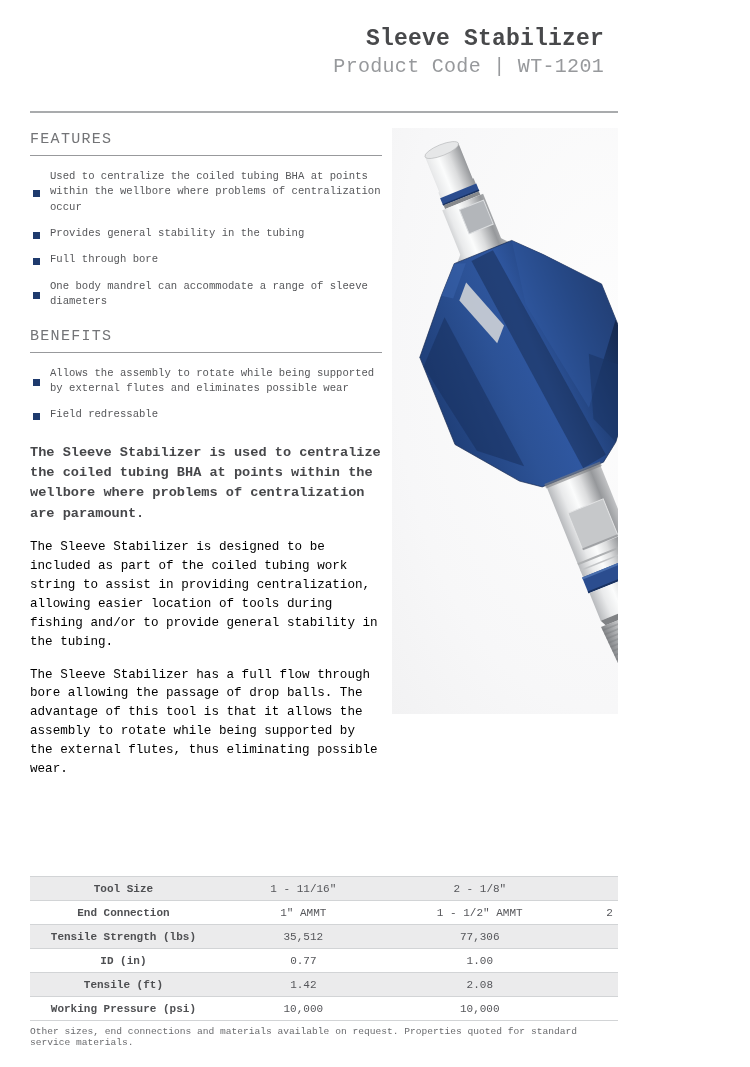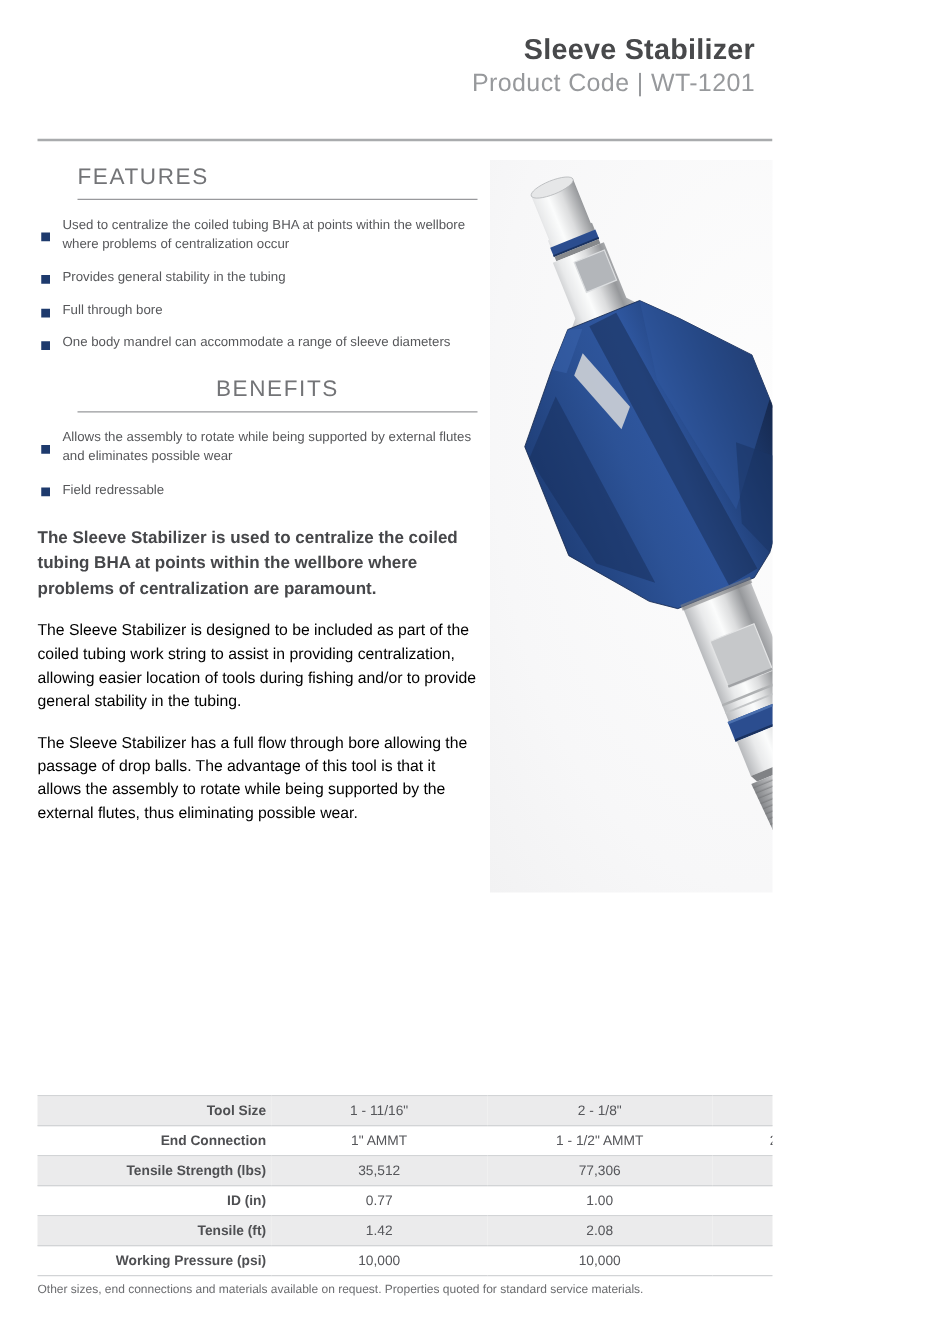--- a/index.html
+++ b/index.html
@@ -1,50 +1,50 @@
 <!DOCTYPE html>
 <html><head>
 <meta charset="utf-8">
 <style>
   html,body { margin:0; padding:0; background:#ffffff; }
   .page {
     position:relative; width:618px; height:1067px; background:#ffffff;
-    font-family:Liberation Sans, sans-serif; overflow:hidden;
+    font-family:Liberation Mono, monospace; overflow:hidden;
   }
   
   .header { position:absolute; top:26px; right:14px; text-align:right; }
   .title { font-size:23px; font-weight:bold; color:#48494b; letter-spacing:0.2px; }
   .subtitle { font-size:20px; color:#97999c; margin-top:3px; letter-spacing:0.3px; }
   .top-rule { position:absolute; top:111px; left:30px; right:0; height:2px; background:#a9abad; }
 
   
   .left-col { position:absolute; left:30px; top:131px; width:352px; }
   .section-head {
-    font-size:18px; color:#737477; letter-spacing:1.3px;
-    padding-bottom:7px; border-bottom:1px solid #98999c; margin-bottom:13px;margin-left:32px;
+    font-size:15px; color:#737477; letter-spacing:1.3px;
+    padding-bottom:7px; border-bottom:1px solid #98999c; margin-bottom:13px;
   }
   .bullets { list-style:none; margin:0 0 6px 0; padding:0; }
   .bullets li { display:flex; margin-bottom:11px; font-size:10.6px; color:#56575a; line-height:1.45;align-items:center; }
   .sq { flex:0 0 auto; width:7px; height:7px; background:#1e3a6d; margin:3px 10px 0 3px; }
-  .benefits-head { margin-top:18px;text-align:center; }
+  .benefits-head { margin-top:18px; }
   .lead { margin-top:20px; font-size:13.6px; font-weight:bold; color:#46474a; line-height:1.5; }
   .para { margin-top:14px; font-size:12.6px; color:#000000; line-height:1.5; }
 
   
   .photo {
     position:absolute; left:392px; top:128px; width:358px; height:586px;
     background:radial-gradient(ellipse at 60% 35%, #fdfdfd 0%, #f7f7f8 70%, #f2f2f3 100%);
   }
 
   
   .spec { position:absolute; left:30px; top:876px; width:692px; border-collapse:collapse; font-size:11px; }
   .spec td { height:23px; text-align:center; padding:0 4px; border-top:1px solid #d2d4d6; }
   .spec tr:last-child td { border-bottom:1px solid #d2d4d6; }
   .spec tr.stripe { background:#ebebec; }
-  .spec td.lbl { font-weight:bold; color:#4e4f52;text-align:right; }
+  .spec td.lbl { font-weight:bold; color:#4e4f52; }
   .spec td.val { color:#55565a; }
 
   .footnote { position:absolute; left:30px; top:1026px; font-size:9.6px; color:#6b6c6f; }
 </style>
 </head>
 <body>
 
 <div class="page">
 
   <div class="header">

